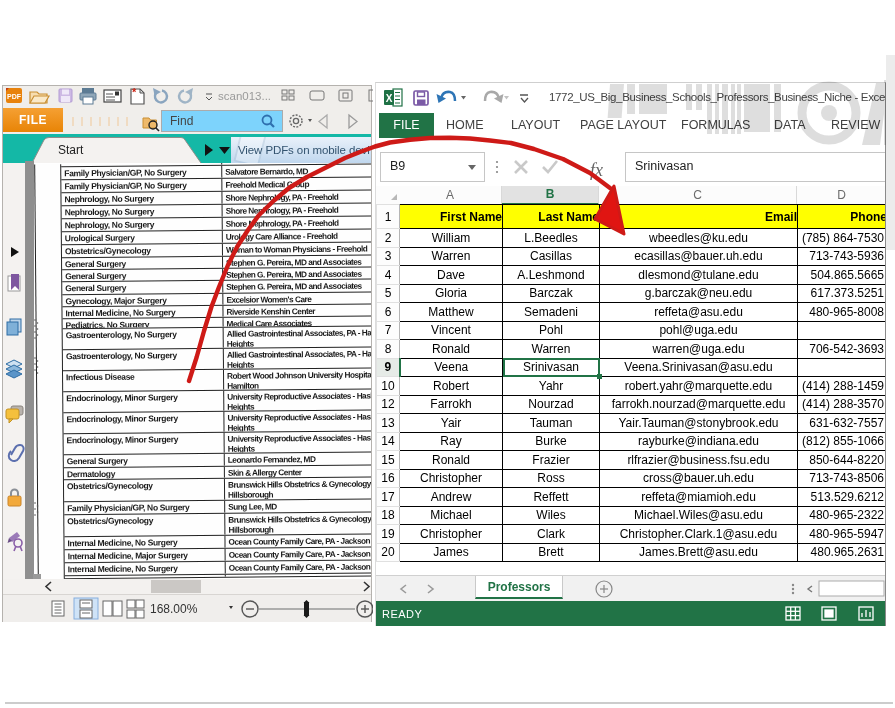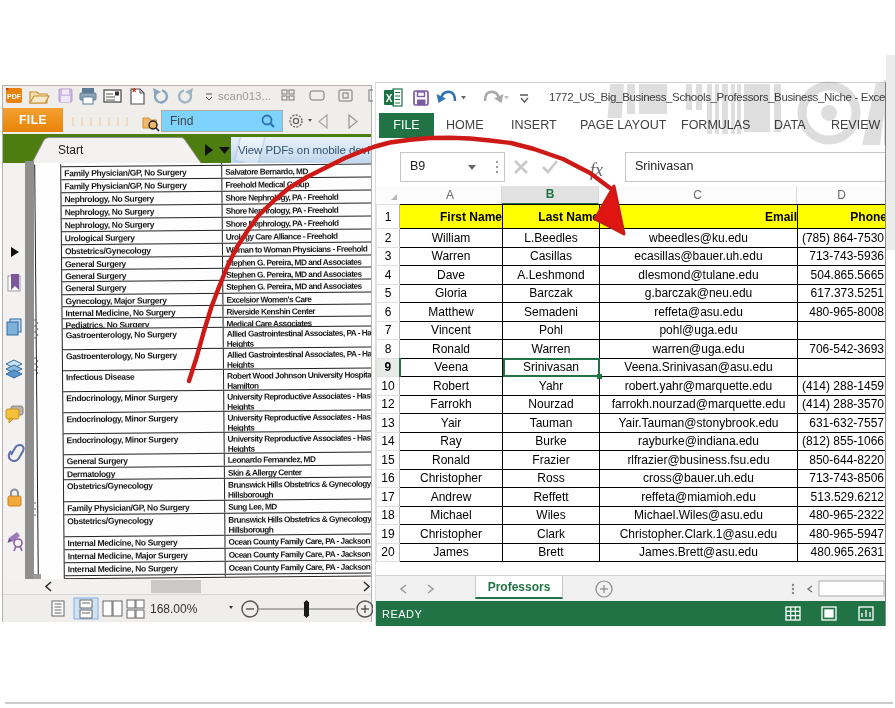--- a/index.html
+++ b/index.html
@@ -3,21 +3,21 @@
 <meta charset="utf-8">
 <style>
 * { margin:0; padding:0; box-sizing:border-box; }
 html,body { width:895px; height:708px; background:#ffffff; font-family:"Liberation Sans", sans-serif; position:relative; overflow:hidden; }
 
 
 #pdfwin { position:absolute; left:2px; top:85px; width:370px; height:537px; background:#f0eeeb; border:1px solid #b5b2ae; }
 #ptoolbar1 { position:absolute; left:0; top:0; width:100%; height:22px; }
 #pfile { position:absolute; left:0px; top:22px; width:60px; height:24px; background:linear-gradient(#f5a033,#e88406); color:#fff; font-size:12px; font-weight:bold; text-align:center; line-height:24px; letter-spacing:0.5px; }
 #pfindbox { position:absolute; left:158px; top:24px; width:122px; height:22px; background:#7dd3fc; border:1px solid #ababab; font-size:12px; color:#444; line-height:20px; padding-left:8px; }
-#ptabrow { position:absolute; left:0; top:48px; width:100%; height:29px; background:#4d7c0f; }
+#ptabrow { position:absolute; left:0; top:48px; width:100%; height:29px; background:#14b8a6; }
 #starttab { position:absolute; left:28px; top:2px; width:174px; height:27px; font-size:12px; color:#222; }
 #starttab .lbl { position:absolute; left:27px; top:7px; }
 #pbanner { position:absolute; left:228px; top:3px; right:0; height:26px; background:linear-gradient(#e9f1fa,#c0d7ee); color:#33536f; font-size:11.5px; letter-spacing:-0.1px; line-height:26px; padding-left:7px; white-space:nowrap; overflow:hidden; }
 #pbanner .doc { position:absolute; left:6px; top:-6px; width:26px; height:34px; background:#fff; border:2px solid #9fb6cc; opacity:0.3; transform:rotate(14deg); }
 #pcontent { position:absolute; left:0; top:77px; width:100%; height:416px; background:#fff; overflow:hidden; }
 #sidebar { position:absolute; left:0; top:77px; width:22px; height:431px; background:#f4f2f0; }
 #graystrip { position:absolute; left:22px; top:75px; width:9px; height:433px; background:#8f8f8f; }
 #scan { position:absolute; left:31px; top:0px; width:339px; height:416px; background:#fefefe; transform:rotate(-0.5deg); transform-origin:50% 50%; }
 .prow { display:flex; border-bottom:1.3px solid #222; overflow:hidden; }
 .pc1 { width:161px; border-right:1.3px solid #222; padding:1px 0 0 3px; font-size:8.5px; letter-spacing:-0.35px; font-weight:bold; color:#1b1b1b; white-space:nowrap; overflow:hidden; }
@@ -30,21 +30,21 @@
 .zoomtxt { position:absolute; left:147px; top:7px; font-size:12px; color:#333; }
 
 
 #xlwin { overflow:hidden; position:absolute; left:375px; top:82px; width:511px; height:544px; background:#fff; border-right:1px solid #8a8a8a; border-top:1px solid #cfcfcf; border-left:1px solid #dcdcdc; }
 #xltitle { position:absolute; left:0; top:0; width:100%; height:30px; background:#fff; }
 #xltitletext { position:absolute; left:173px; top:8px; font-size:11.5px; letter-spacing:-0.35px; color:#444; white-space:nowrap;text-align:right; }
 #xltabs { position:absolute; left:0; top:30px; width:100%; height:25px; background:#fff; }
 #xlfile { position:absolute; left:3px; top:0; width:55px; height:25px; background:#217346; color:#fff; font-size:12.5px; text-align:center; line-height:25px; }
 .rtab { position:absolute; top:0; height:25px; font-size:12.5px; color:#404040; line-height:25px; }
 #xlformula { position:absolute; left:0; top:55px; width:100%; height:48px; background:#fff; }
-#namebox { position:absolute; left:4px; top:14px; width:105px; height:30px; border:1px solid #c6c6c6; background:#fff; font-size:12.5px; color:#222; padding:6px 0 0 9px;margin-left:20px; }
+#namebox { position:absolute; left:4px; top:14px; width:105px; height:30px; border:1px solid #c6c6c6; background:#fff; font-size:12.5px; color:#222; padding:6px 0 0 9px; }
 #fmlfield { position:absolute; left:249px; top:14px; right:0; height:30px; border:1px solid #c6c6c6; border-right:none; background:#fff; font-size:12.5px; color:#222; padding:6px 0 0 9px; }
 #xlheaders { position:absolute; left:0; top:103px; width:100%; height:19px; background:#fcfcfc; border-bottom:1px solid #cfcfcf; }
 .chead { position:absolute; top:0; height:19px; text-align:center; font-size:12px; color:#6b6b6b; line-height:19px; border-right:1px solid #d9d9d9; }
 #bhead { background:#e2e2e2; color:#217346; font-weight:bold; border-bottom:2px solid #217346; height:19px; line-height:17px; }
 #xlgridwrap { position:absolute; left:0; top:121px; width:100%; height:370px; overflow:hidden; }
 #xlgrid { border-collapse:collapse; table-layout:fixed; width:511px; }
 #xlgrid td { border:1px solid #000; font-size:12px; color:#000; overflow:hidden; white-space:nowrap; }
 #xlgrid tr { height:18.5px; }
 #xlgrid tr.hdr { height:24px; }
 td.rnum { border:1px solid #e0e0e0 !important; border-right:1px solid #b5b5b5 !important; background:#fdfdfd; color:#5f5f5f; text-align:center; font-size:11.5px; }
@@ -399,21 +399,21 @@
       <path d="M123 15 q-2 -7 -9 -6 q-5 1 -5 9" fill="none" stroke="#a9a9a9" stroke-width="2.5"></path>
       <path d="M127.5 11 l-2 9 l-7.5 -4.5 z" fill="#a9a9a9"></path>
       <path d="M128 13 l5 0 l-2.5 3.5 z" fill="#c2c2c2"></path>
       <path d="M144 12 h8 M145 15 l3.5 4 l3.5 -4" stroke="#555" fill="none" stroke-width="1.3"></path>
     </svg>
   </div>
   <div id="xltitletext">1772_US_Big_Business_Schools_Professors_Business_Niche - Exce</div>
   <div id="xltabs">
     <div id="xlfile">FILE</div>
     <div class="rtab" style="left:70px">HOME</div>
-    <div class="rtab" style="left:135px">INSERT</div>
+    <div class="rtab" style="left:135px">LAYOUT</div>
     <div class="rtab" style="left:204px">PAGE LAYOUT</div>
     <div class="rtab" style="left:305px">FORMULAS</div>
     <div class="rtab" style="left:398px">DATA</div>
     <div class="rtab" style="left:455px">REVIEW</div>
   </div>
   <div id="xlformula">
     <div id="namebox">B9</div>
     <div style="position:absolute;left:92px;top:27px;width:0;height:0;border-left:4px solid transparent;border-right:4px solid transparent;border-top:5px solid #666"></div>
     <svg style="position:absolute;left:109px;top:14px" width="140" height="30" viewBox="0 0 140 30">
       <circle cx="12" cy="10" r="1.1" fill="#888"></circle>

